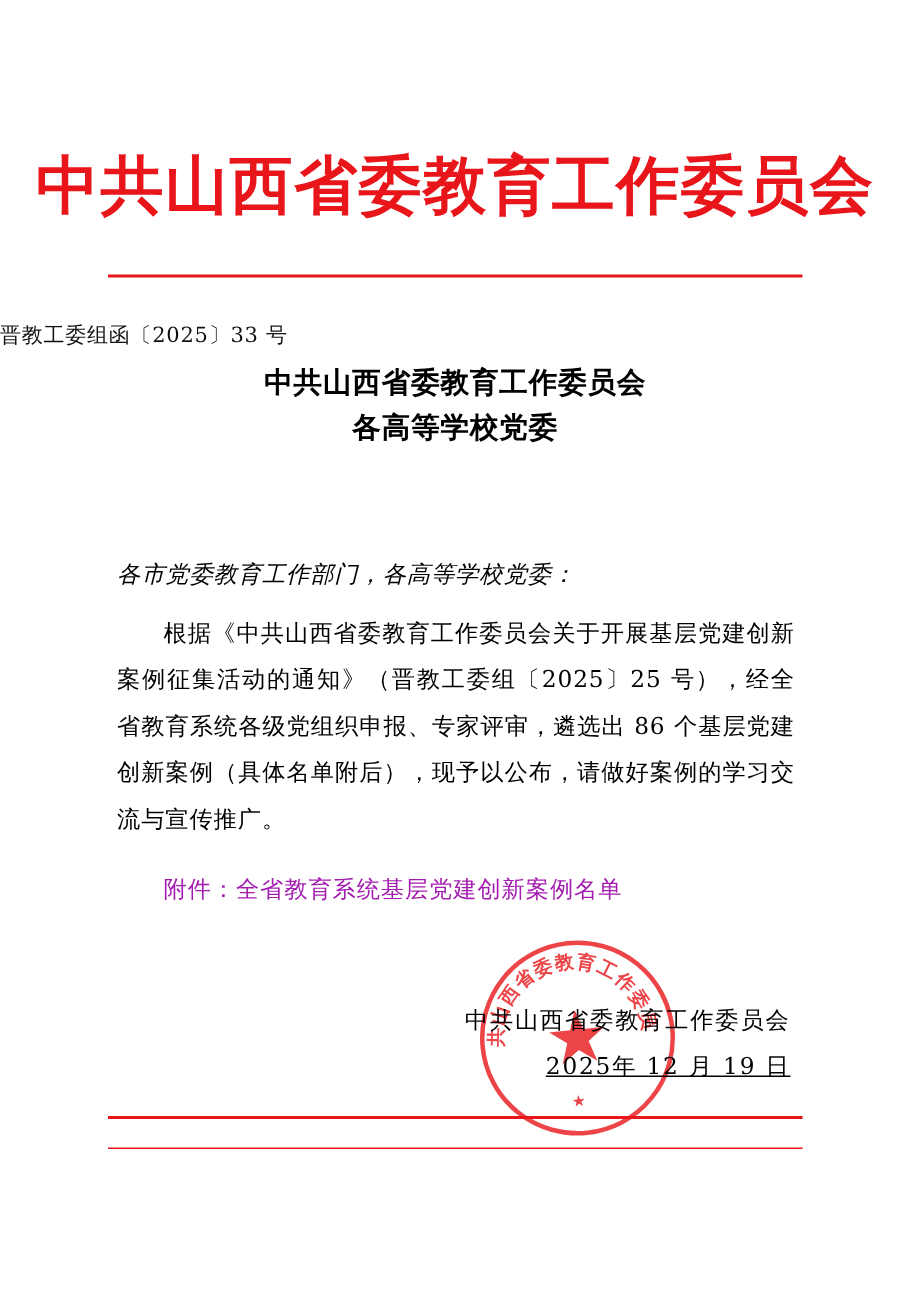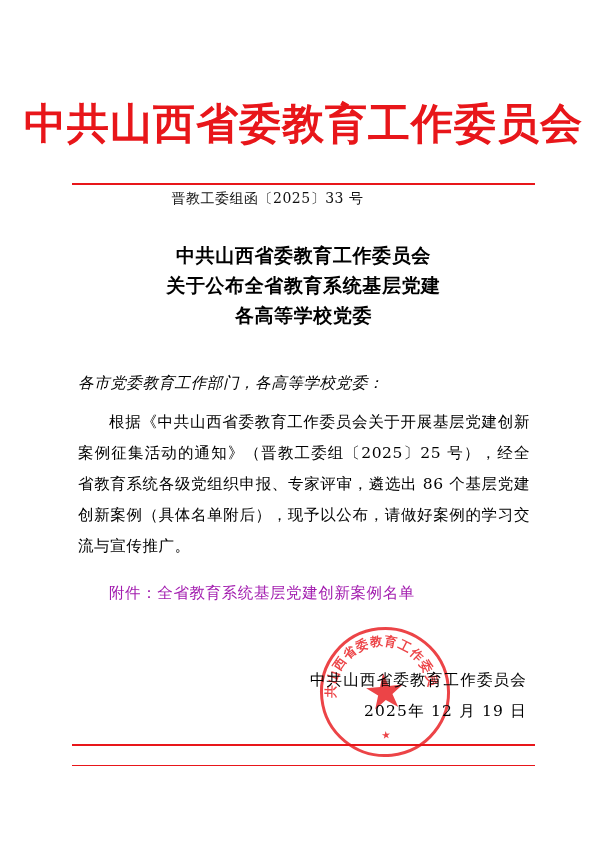--- a/index.html
+++ b/index.html
@@ -63,24 +63,24 @@
     left: 72px;
     width: 463px;
     height: 1px;
     background: #e8161a;
     top: 765px;
   }
 
   
   .doc-number {
     position: absolute;
-    top: 190px;
+    top: 215px;
     left: 0;
     width: 535px;
-    text-align: center;
+    text-align: left;
     font-size: 14px;
     letter-spacing: 0.5px;
     color: #111;
   }
 
   
   .doc-title {
     position: absolute;
     top: 240px;
     left: 0;
@@ -126,21 +126,21 @@
     position: absolute;
     top: 665px;
     left: 0;
     width: 527px;
     text-align: right;
     font-size: 15.5px;
     line-height: 31px;
     letter-spacing: 1.2px;
     color: #000;
   }
-  .sign-date { letter-spacing: 1.2px; }
+  .sign-date { letter-spacing: 1.2px; text-decoration: underline; }
 
   
   .seal {
     position: absolute;
     left: 320px;
     top: 627px;
     width: 124px;
     height: 124px;
     border: 3px solid #e8161a;
     border-radius: 50%;
@@ -193,21 +193,20 @@
   <div class="masthead">
     <div class="masthead-title">中共山西省委教育工作委员会</div>
   </div>
 
   <div class="rule-top"></div>
 
   <div class="doc-number">晋教工委组函〔2025〕33 号</div>
 
   <div class="doc-title">
     <div>中共山西省委教育工作委员会</div>
-    <div>关于公布全省教育系统基层党建</div>
     <div>各高等学校党委</div>
   </div>
 
   <div class="body-text">
     <p class="salutation">各市党委教育工作部门，各高等学校党委：</p>
     <p class="para">根据《中共山西省委教育工作委员会关于开展基层党建创新案例征集活动的通知》（晋教工委组〔2025〕25 号），经全省教育系统各级党组织申报、专家评审，遴选出 86 个基层党建创新案例（具体名单附后），现予以公布，请做好案例的学习交流与宣传推广。</p>
   </div>
 
   <div class="attachment">附件：全省教育系统基层党建创新案例名单</div>
 

